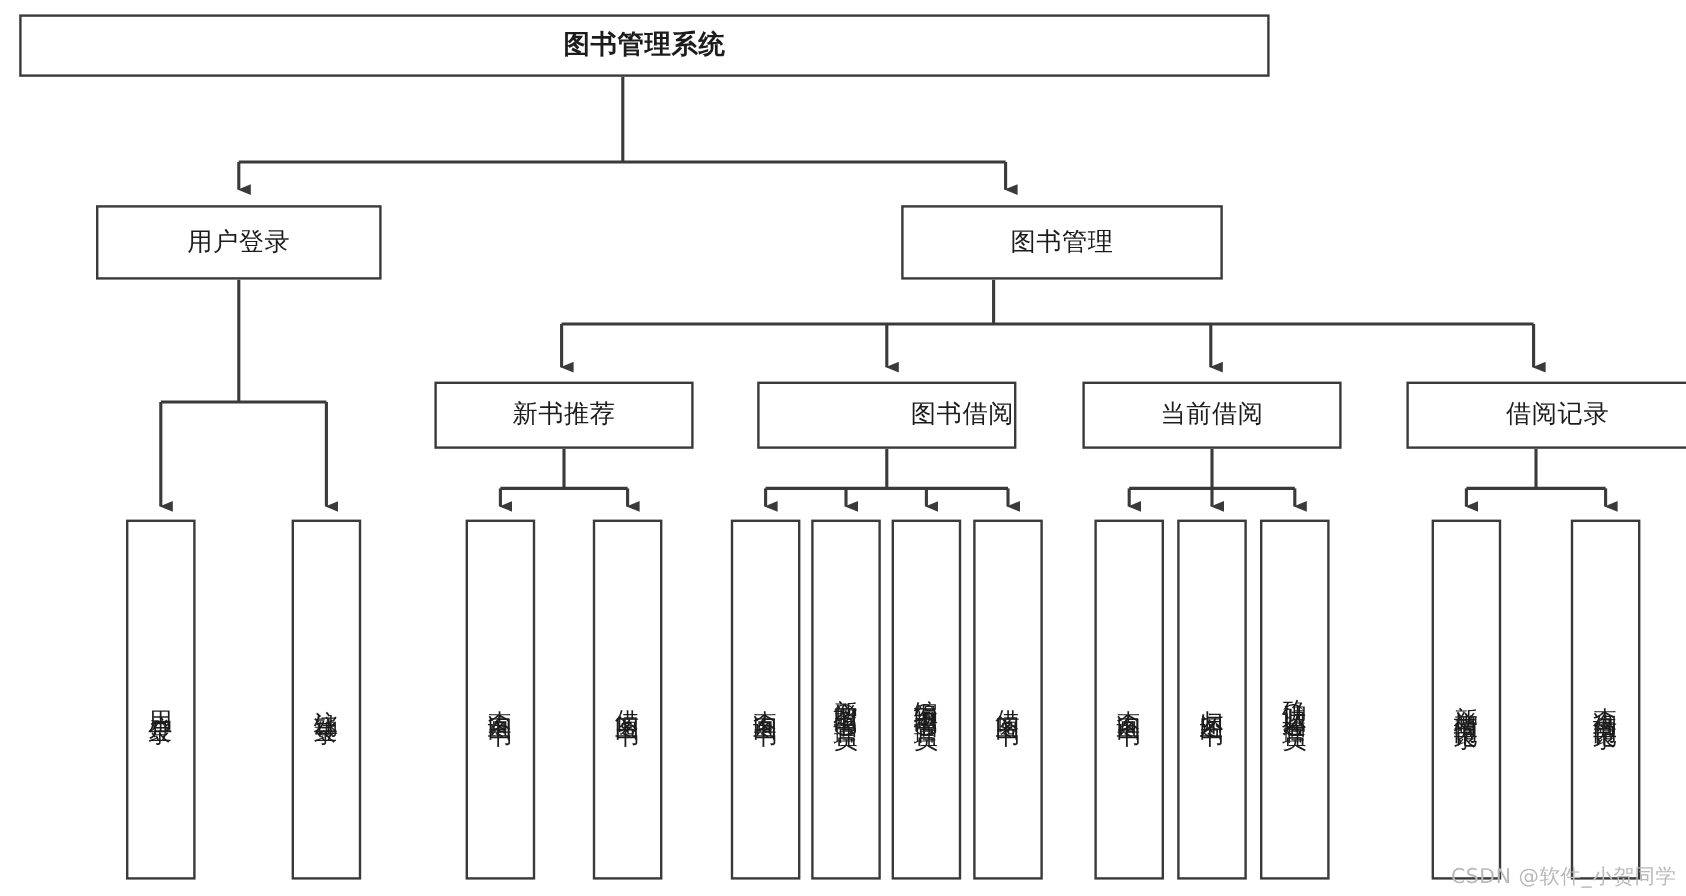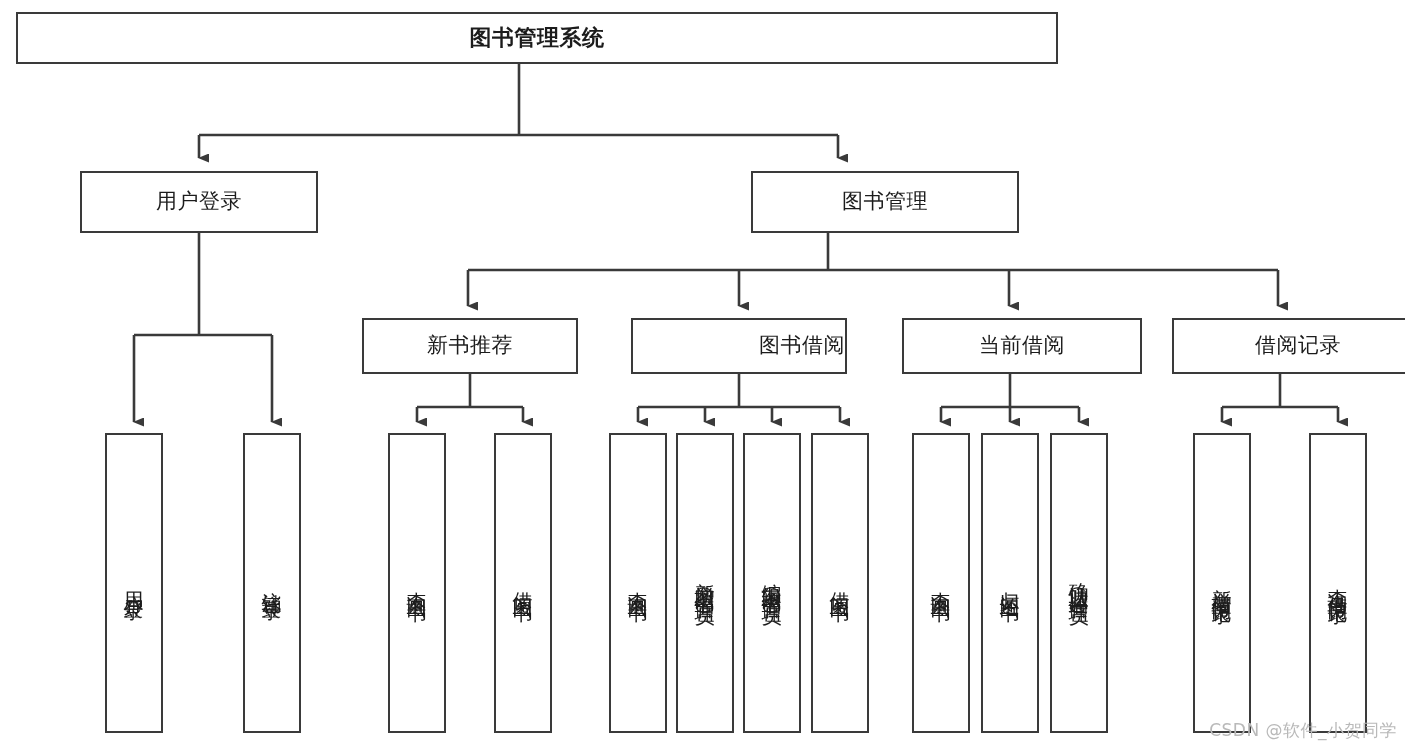--- a/index.html
+++ b/index.html
@@ -142,21 +142,21 @@
   <div class="node horiz" style="left:711px; top:171px; width:268px; height:62px;margin-left:40px;">
     <span class="lbl">图书管理</span>
   </div>
 
   <div class="node horiz" style="left:362px; top:318px; width:216px; height:56px;align-items:center;">
     <span class="lbl">新书推荐</span>
   </div>
   <div class="node horiz" style="left:631px; top:318px; width:216px; height:56px;justify-content:flex-end;">
     <span class="lbl">图书借阅</span>
   </div>
-  <div class="node horiz" style="left:902px; top:318px; width:240px; height:56px;">
+  <div class="node horiz" style="left:902px; top:318px; width:216px; height:56px;">
     <span class="lbl">当前借阅</span>
   </div>
   <div class="node horiz" style="left:1172px; top:318px; width:252px; height:56px;">
     <span class="lbl">借阅记录</span>
   </div>
 
   <div class="node vert" style="left:105px; top:433px; width:58px; height:300px;">
     <span class="lbl">用户登录</span>
   </div>
   <div class="node vert" style="left:243px; top:433px; width:58px; height:300px;">

